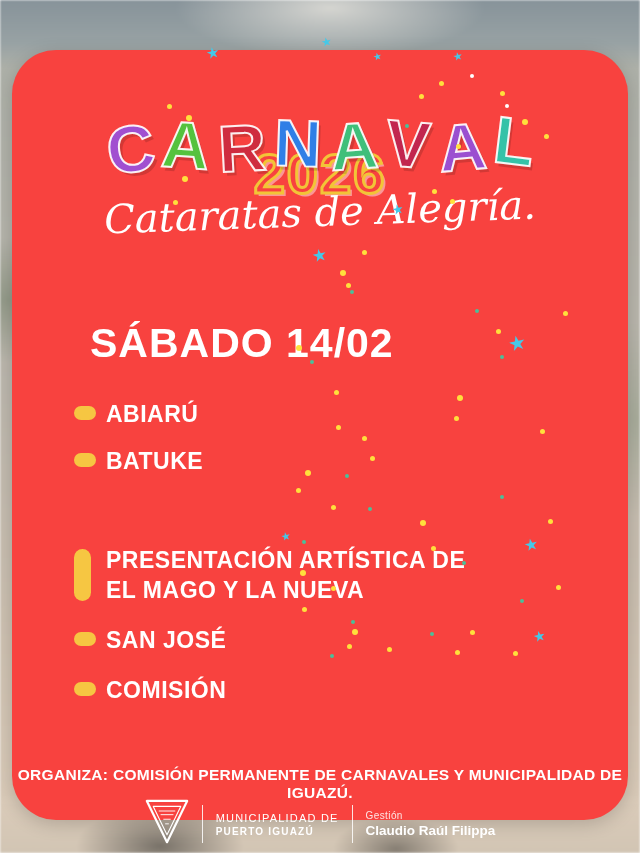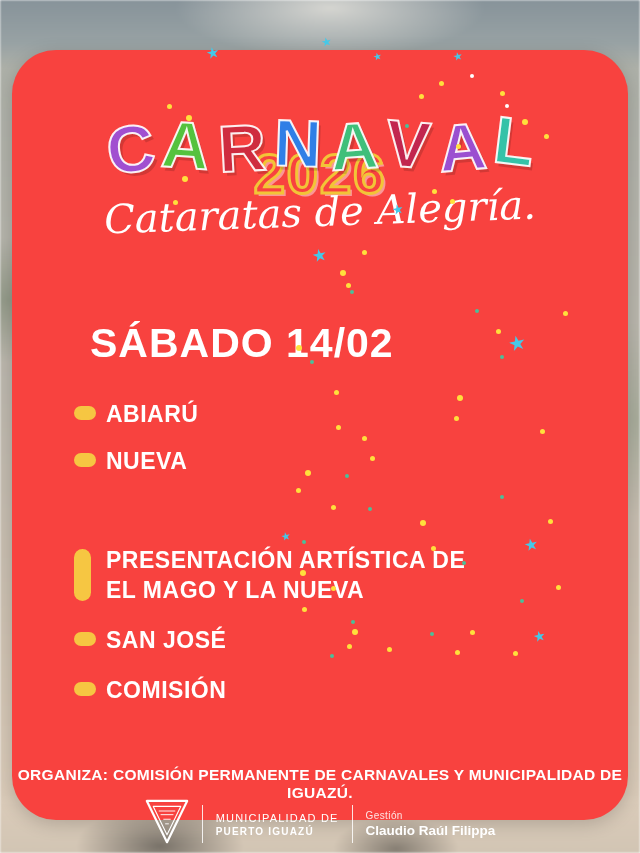--- a/index.html
+++ b/index.html
@@ -119,21 +119,21 @@
     </div>
 
     <div class="day-heading">SÁBADO 14/02</div>
 
     <div class="sched-row row-1">
       <span class="bullet" style="background: rgb(246, 198, 66);"></span>
       <span class="sched-label">ABIARÚ</span>
     </div>
     <div class="sched-row row-2">
       <span class="bullet" style="background: rgb(246, 198, 66);"></span>
-      <span class="sched-label">NUEVA</span>
+      <span class="sched-label">BATUKE</span>
     </div>
     <div class="sched-row row-5">
       <span class="bullet" style="background: rgb(246, 198, 66);"></span>
       <span class="sched-label">SAN JOSÉ</span>
     </div>
     <div class="sched-row row-4">
       <span class="bullet bar" style="background: rgb(246, 198, 66);"></span>
       <span class="sched-label">
         <span style="display:block">PRESENTACIÓN ARTÍSTICA DE</span>
         <span style="display:block">EL MAGO Y LA NUEVA</span>

